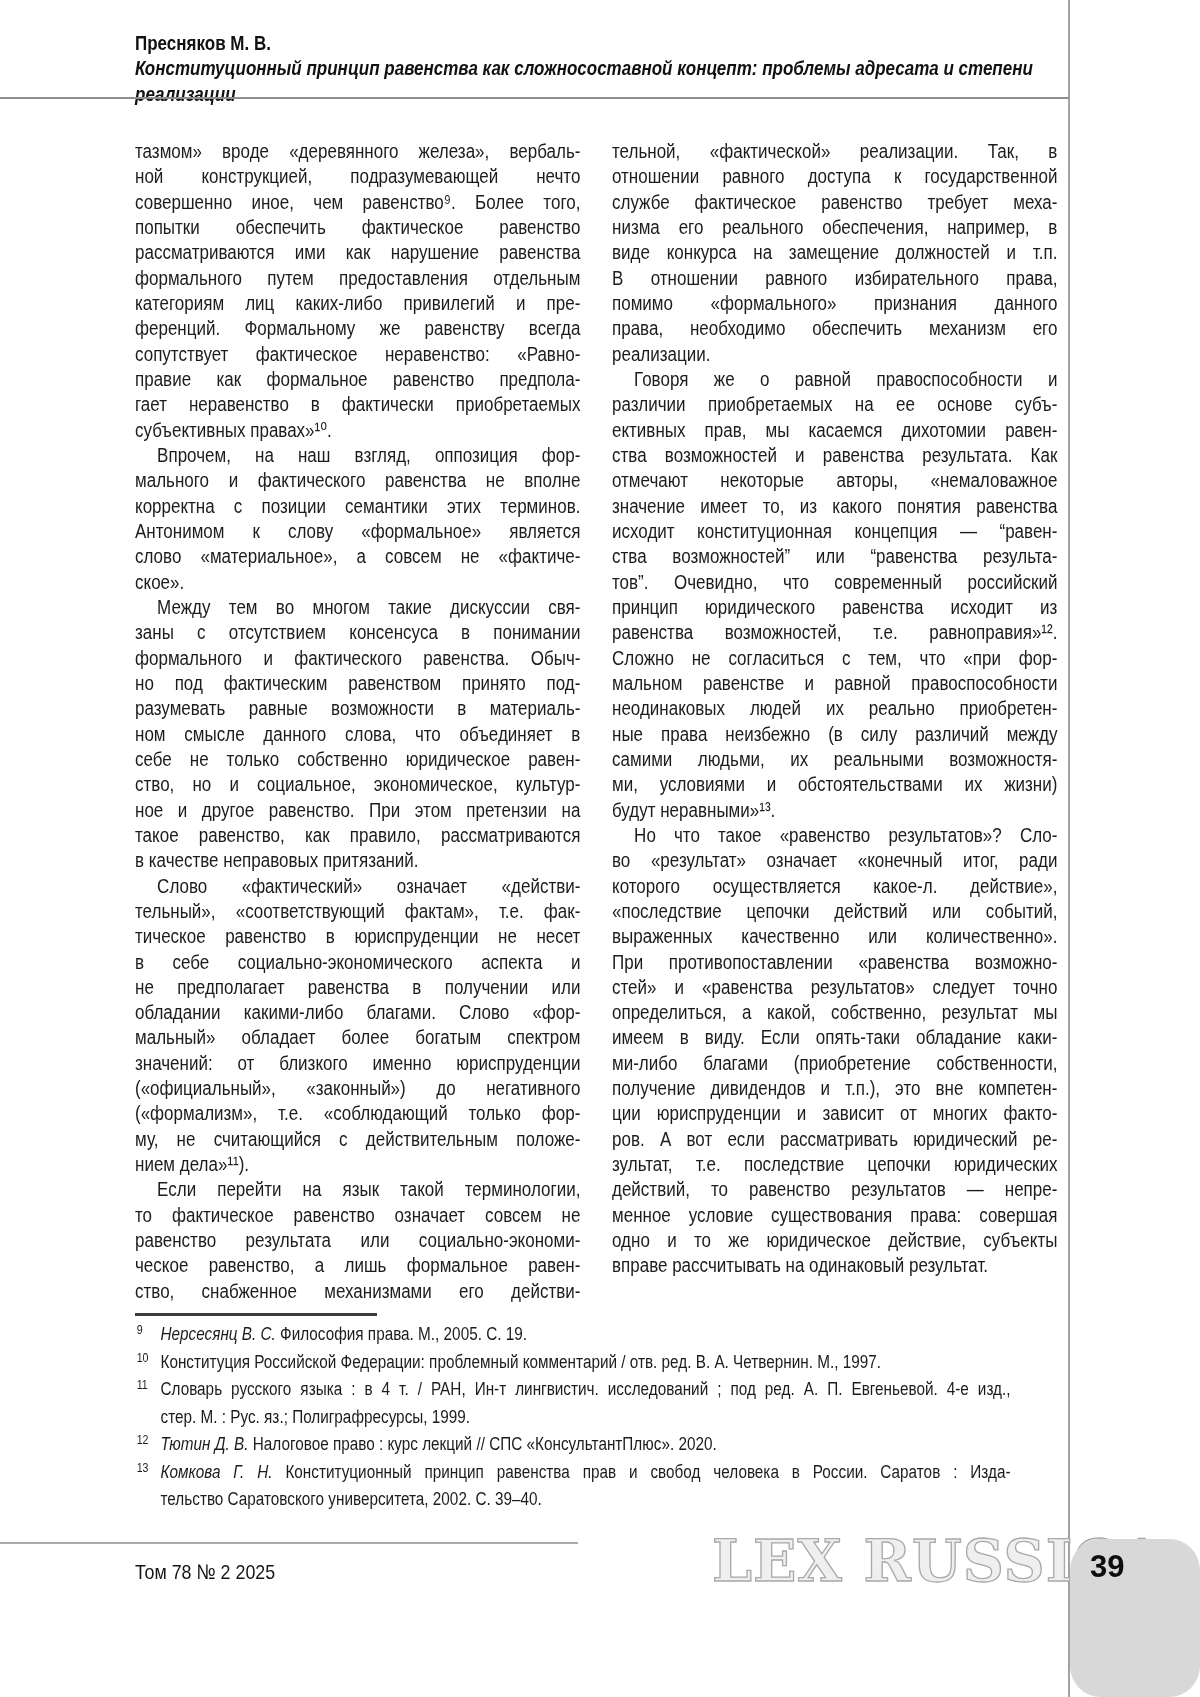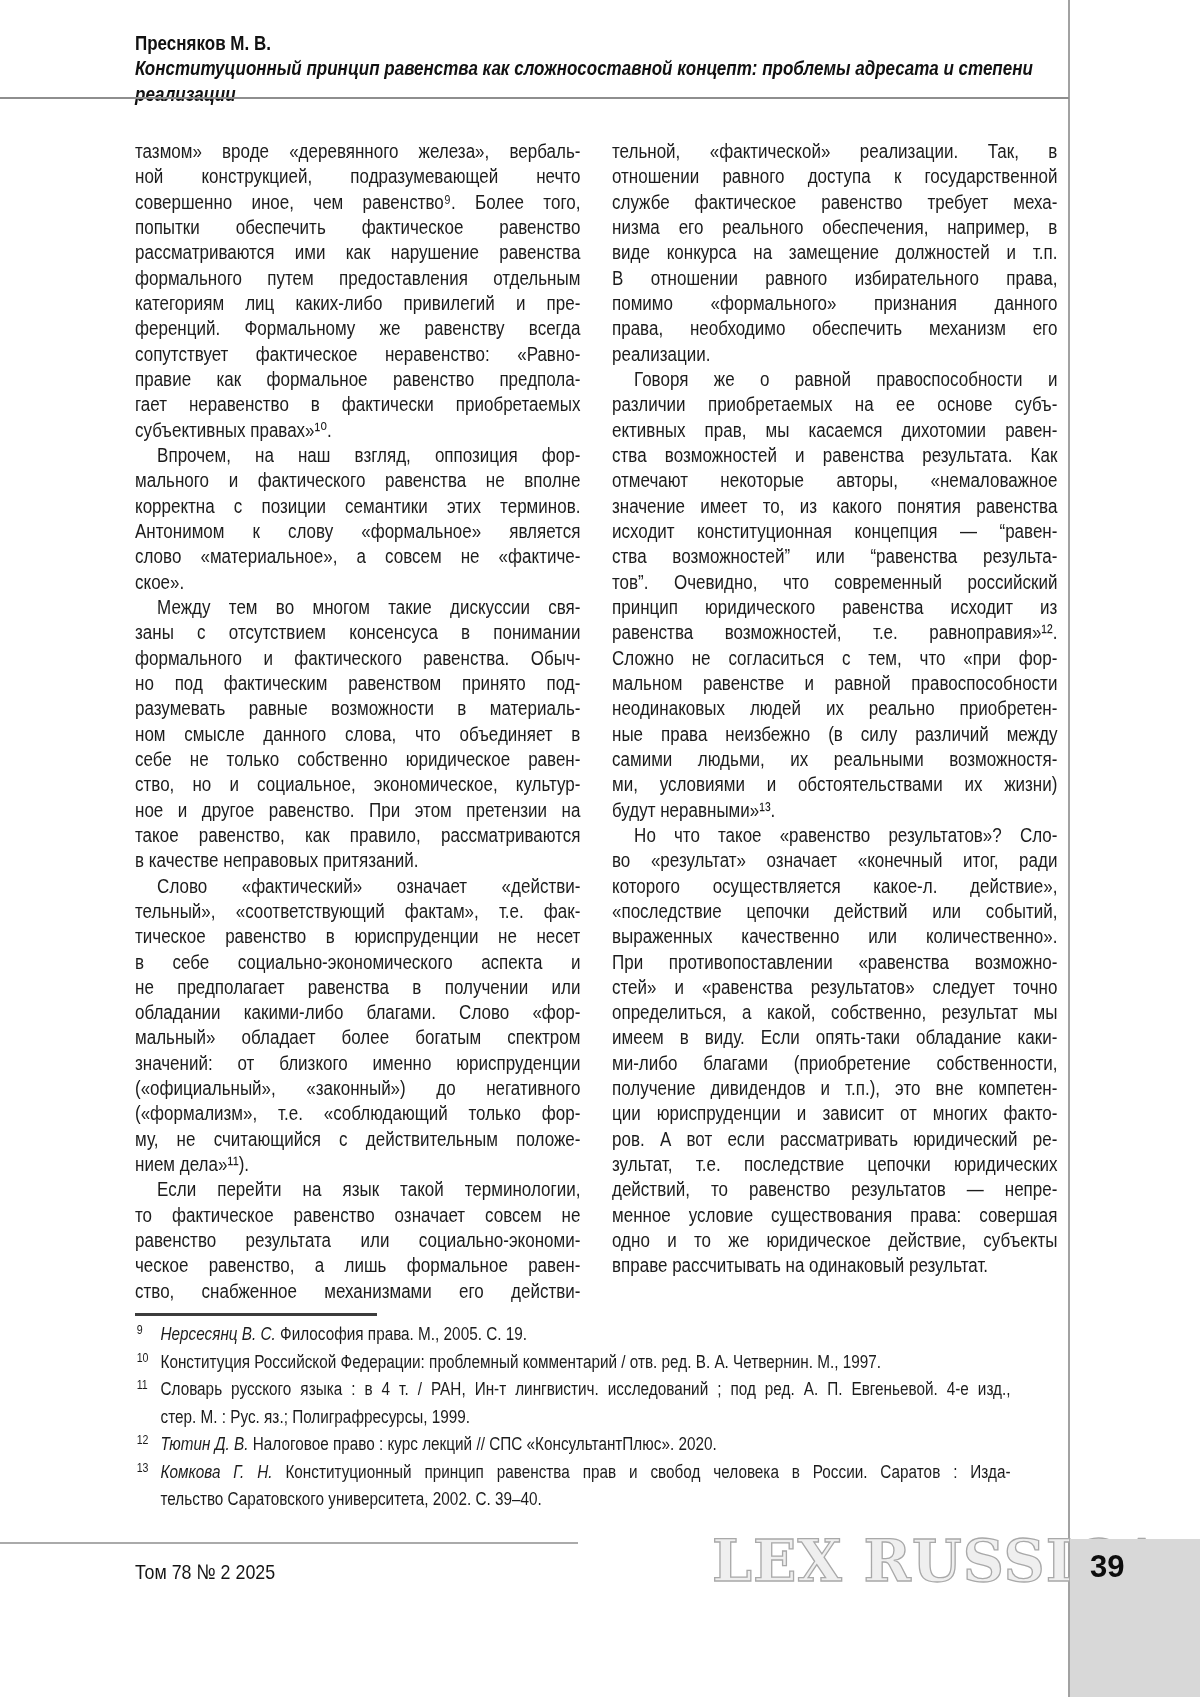--- a/index.html
+++ b/index.html
@@ -29,21 +29,21 @@
   .fn-num{position:absolute;left:2px;top:-4px;font-size:12.5px;font-weight:normal;color:#1c1c1c;}
   .fn em{font-style:italic;}
   .fn .tline{height:27.5px;}
 
   
   .hrule-bottom{position:absolute;left:0;top:1542px;width:578px;height:2px;background:#aaaaaa;}
   .vol{position:absolute;left:135px;top:1560px;font-size:21px;color:#141414;}
   .watermark{position:absolute;left:712px;top:1527px;width:340px;
              font-family:"DejaVu Serif",serif;font-size:57px;font-weight:bold;letter-spacing:1px;
              color:#efefef;-webkit-text-stroke:1.3px #a9a9a9;white-space:nowrap;}
-  .pagebox{position:absolute;left:1070px;top:1539px;width:130px;height:158px;background:#d8d8d8;}
+  .pagebox{position:absolute;left:1070px;top:1539px;width:130px;height:158px;background:#d8d8d8;border-radius:31px;}
   .pagenum{position:absolute;left:20px;top:10px;font-size:31px;font-weight:bold;color:#0d0d0d;}
 </style>
 </head>
 <body>
 
 <div class="page">
 
   <div class="vrule"></div>
 
   <div class="hdr scale">

